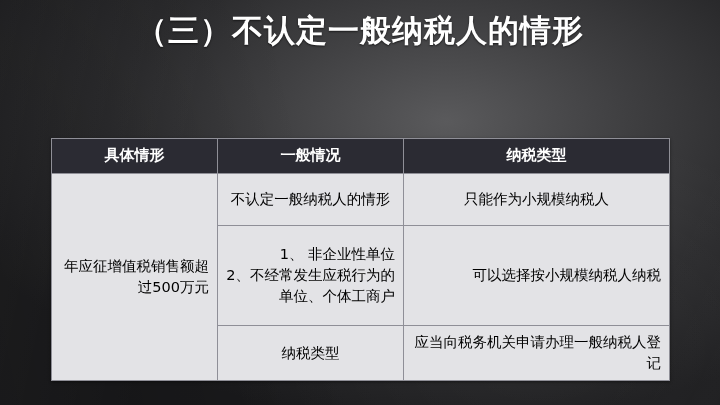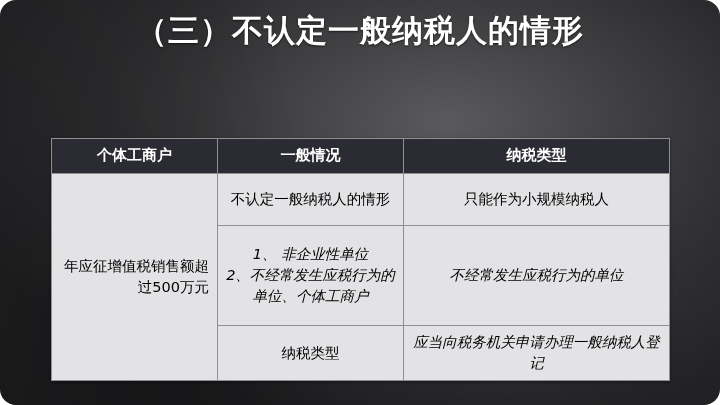--- a/index.html
+++ b/index.html
@@ -13,21 +13,20 @@
     font-family: "DejaVu Sans", "Liberation Sans", sans-serif;
   }
   .slide {
     position: relative;
     width: 720px;
     height: 405px;
     background:
       radial-gradient(ellipse 520px 300px at 62% 30%, #5a5a5c 0%, #3f3f41 35%, #2a2a2c 65%, #1a1a1c 100%),
       linear-gradient(135deg, #2e2e30 0%, #3c3c3e 45%, #222224 100%);
     overflow: hidden;
-    border-radius: 16px;
   }
   .slide::before {
     content: "";
     position: absolute;
     left: -10%;
     top: -20%;
     width: 140%;
     height: 140%;
     background:
       linear-gradient(102deg, rgba(255,255,255,0.05) 0%, rgba(255,255,255,0) 28%),
@@ -97,22 +96,21 @@
     background: #e3e3e6;
   }
   td.scope {
     text-align: right;
     background: #dededf;
   }
   td.center {
     text-align: center;
   }
   td.left {
-    text-align: center;
-    font-style: italic;
+    text-align: right;
   }
   .col1 { width: 166px; }
   .col2 { width: 186px; }
   .col3 { width: 266px; }
 
   .r1 { height: 52px; }
   .r2 { height: 100px; }
   .r3 { height: 52px; }
 </style>
 </head>
@@ -124,35 +122,35 @@
 
   <div class="table-wrap">
     <table class="info">
       <colgroup>
         <col class="col1">
         <col class="col2">
         <col class="col3">
       </colgroup>
       <thead>
         <tr>
-          <th>个体工商户</th>
+          <th>具体情形</th>
           <th>一般情况</th>
           <th>纳税类型</th>
         </tr>
       </thead>
       <tbody>
         <tr class="r1">
           <td class="scope" rowspan="3">年应征增值税销售额超过500万元</td>
           <td class="center">不认定一般纳税人的情形</td>
           <td class="center">只能作为小规模纳税人</td>
         </tr>
         <tr class="r2">
           <td class="left" style="white-space: pre-line;">1、&nbsp;非企业性单位
 2、不经常发生应税行为的单位、个体工商户</td>
-          <td class="left">不经常发生应税行为的单位</td>
+          <td class="left">可以选择按小规模纳税人纳税</td>
         </tr>
         <tr class="r3">
           <td class="center">纳税类型</td>
           <td class="left">应当向税务机关申请办理一般纳税人登记</td>
         </tr>
       </tbody>
     </table>
   </div>
 
 </div>

